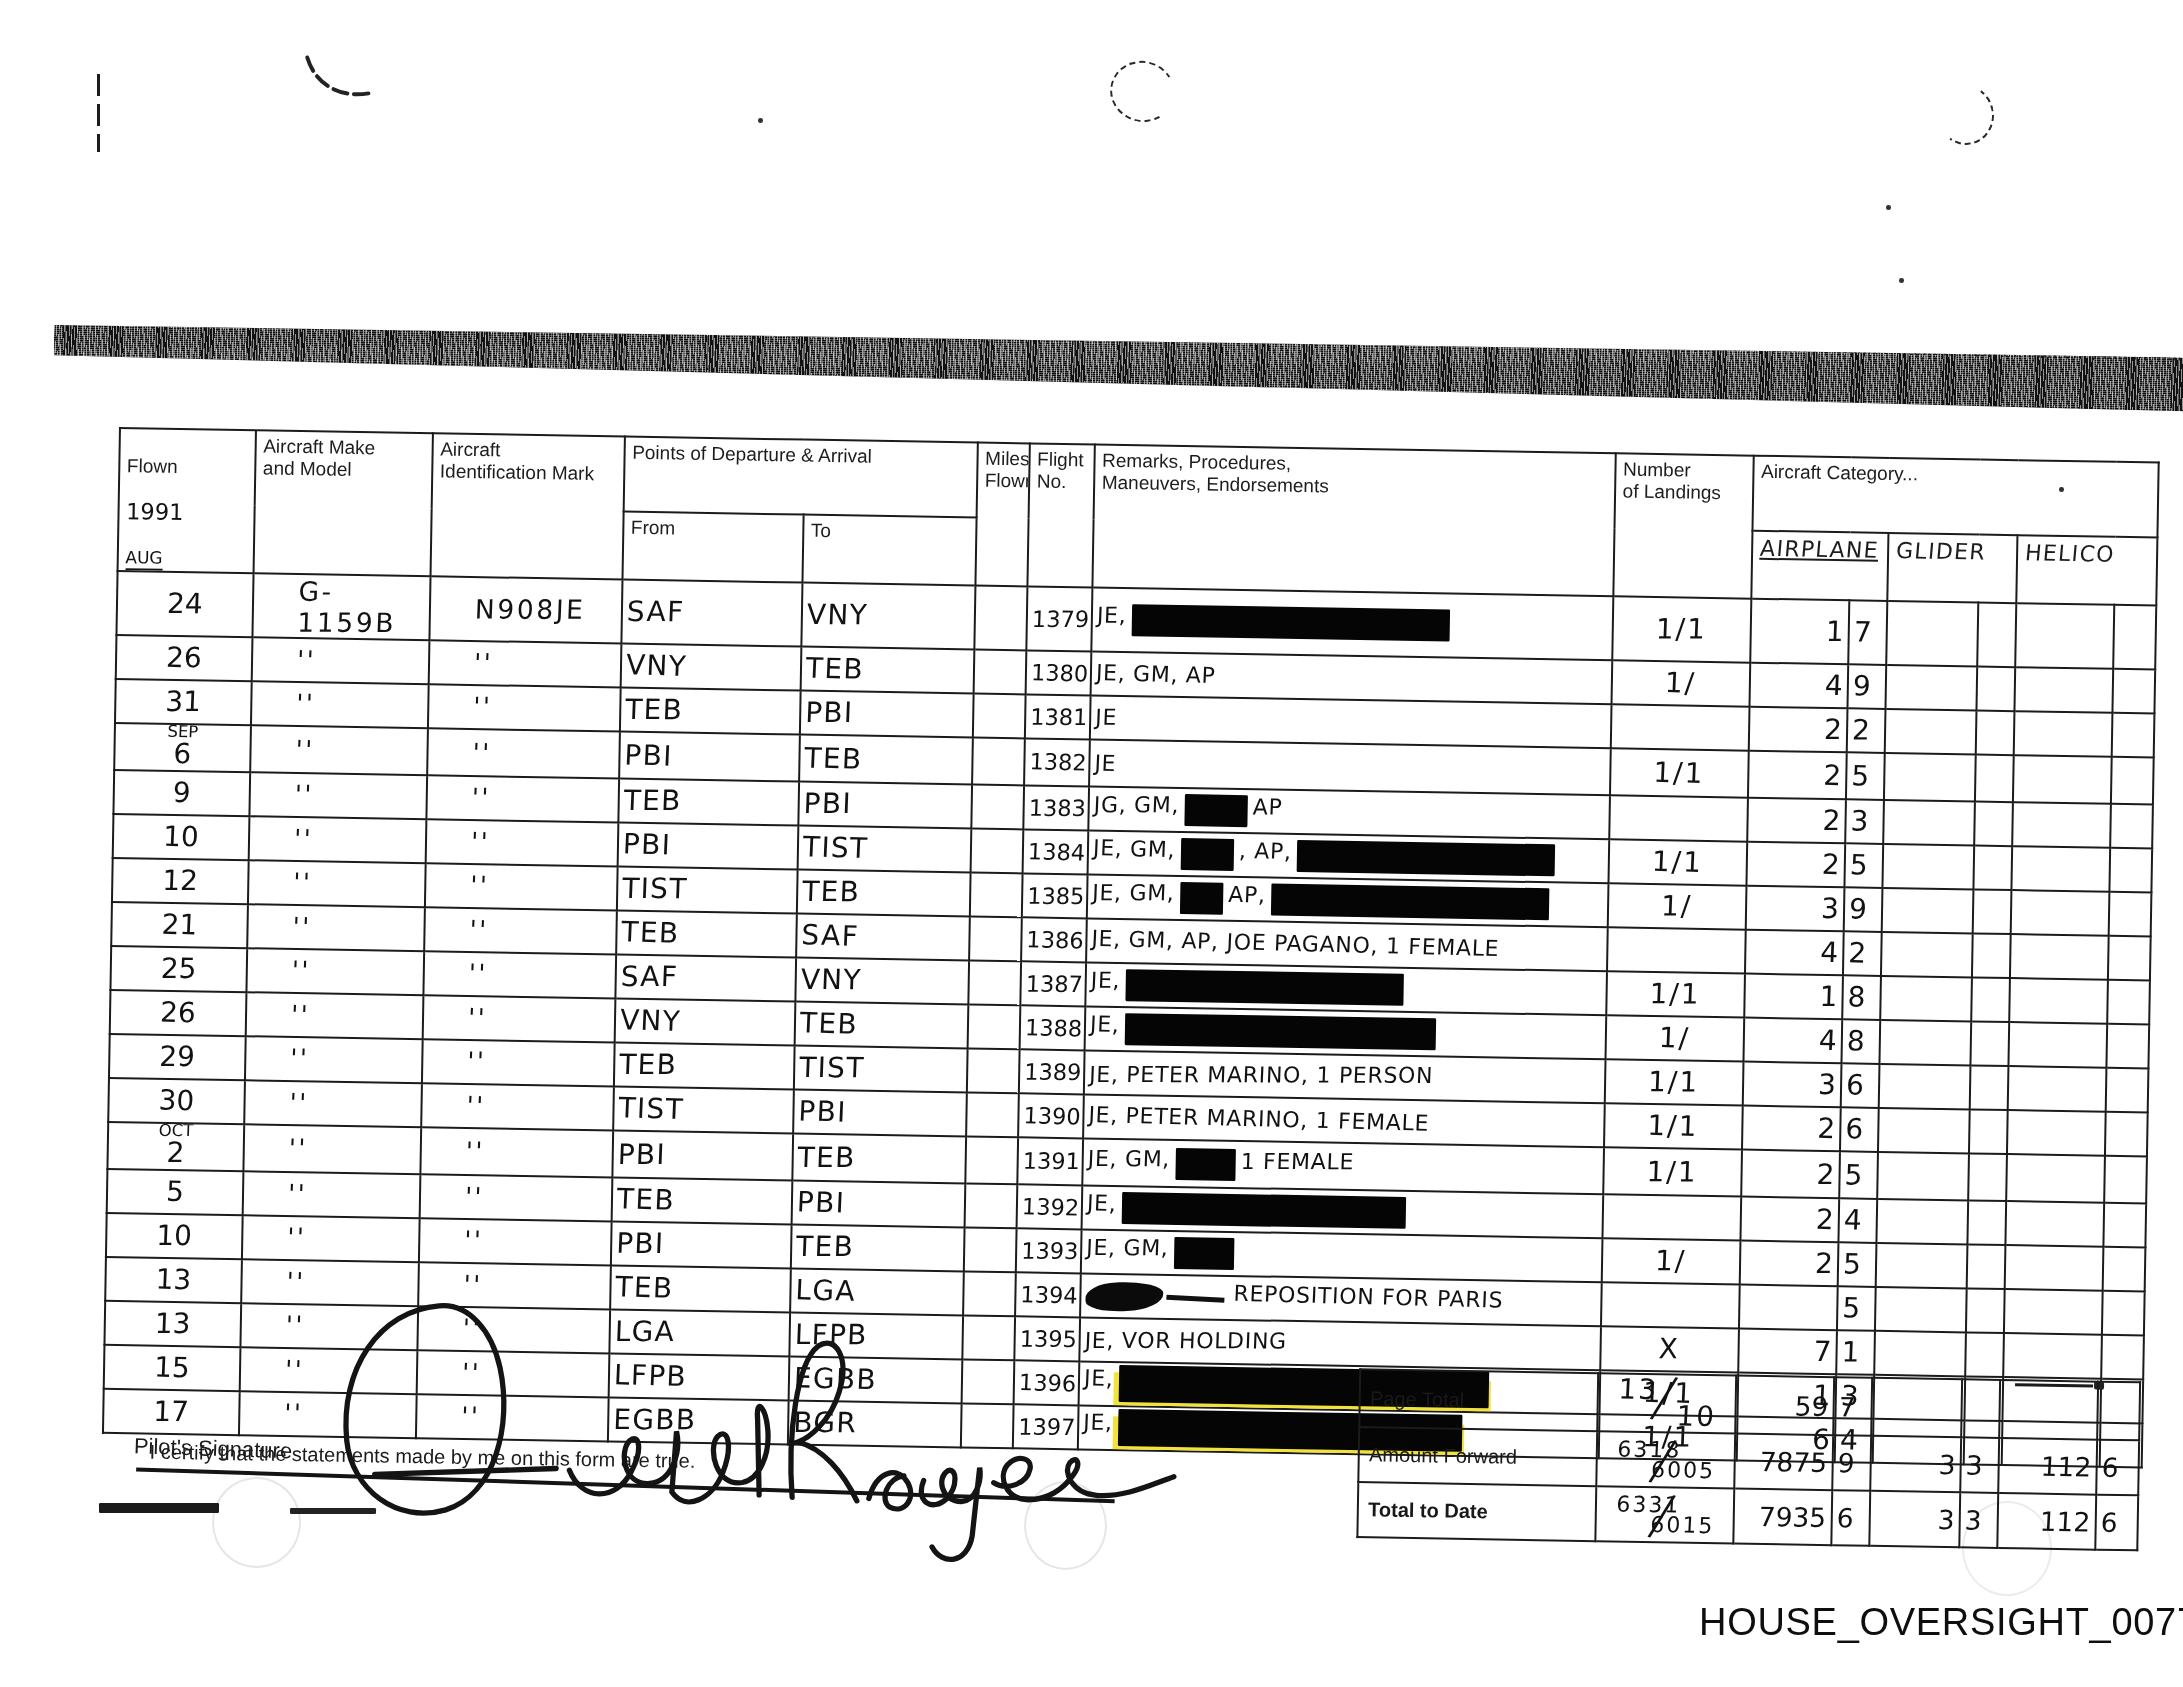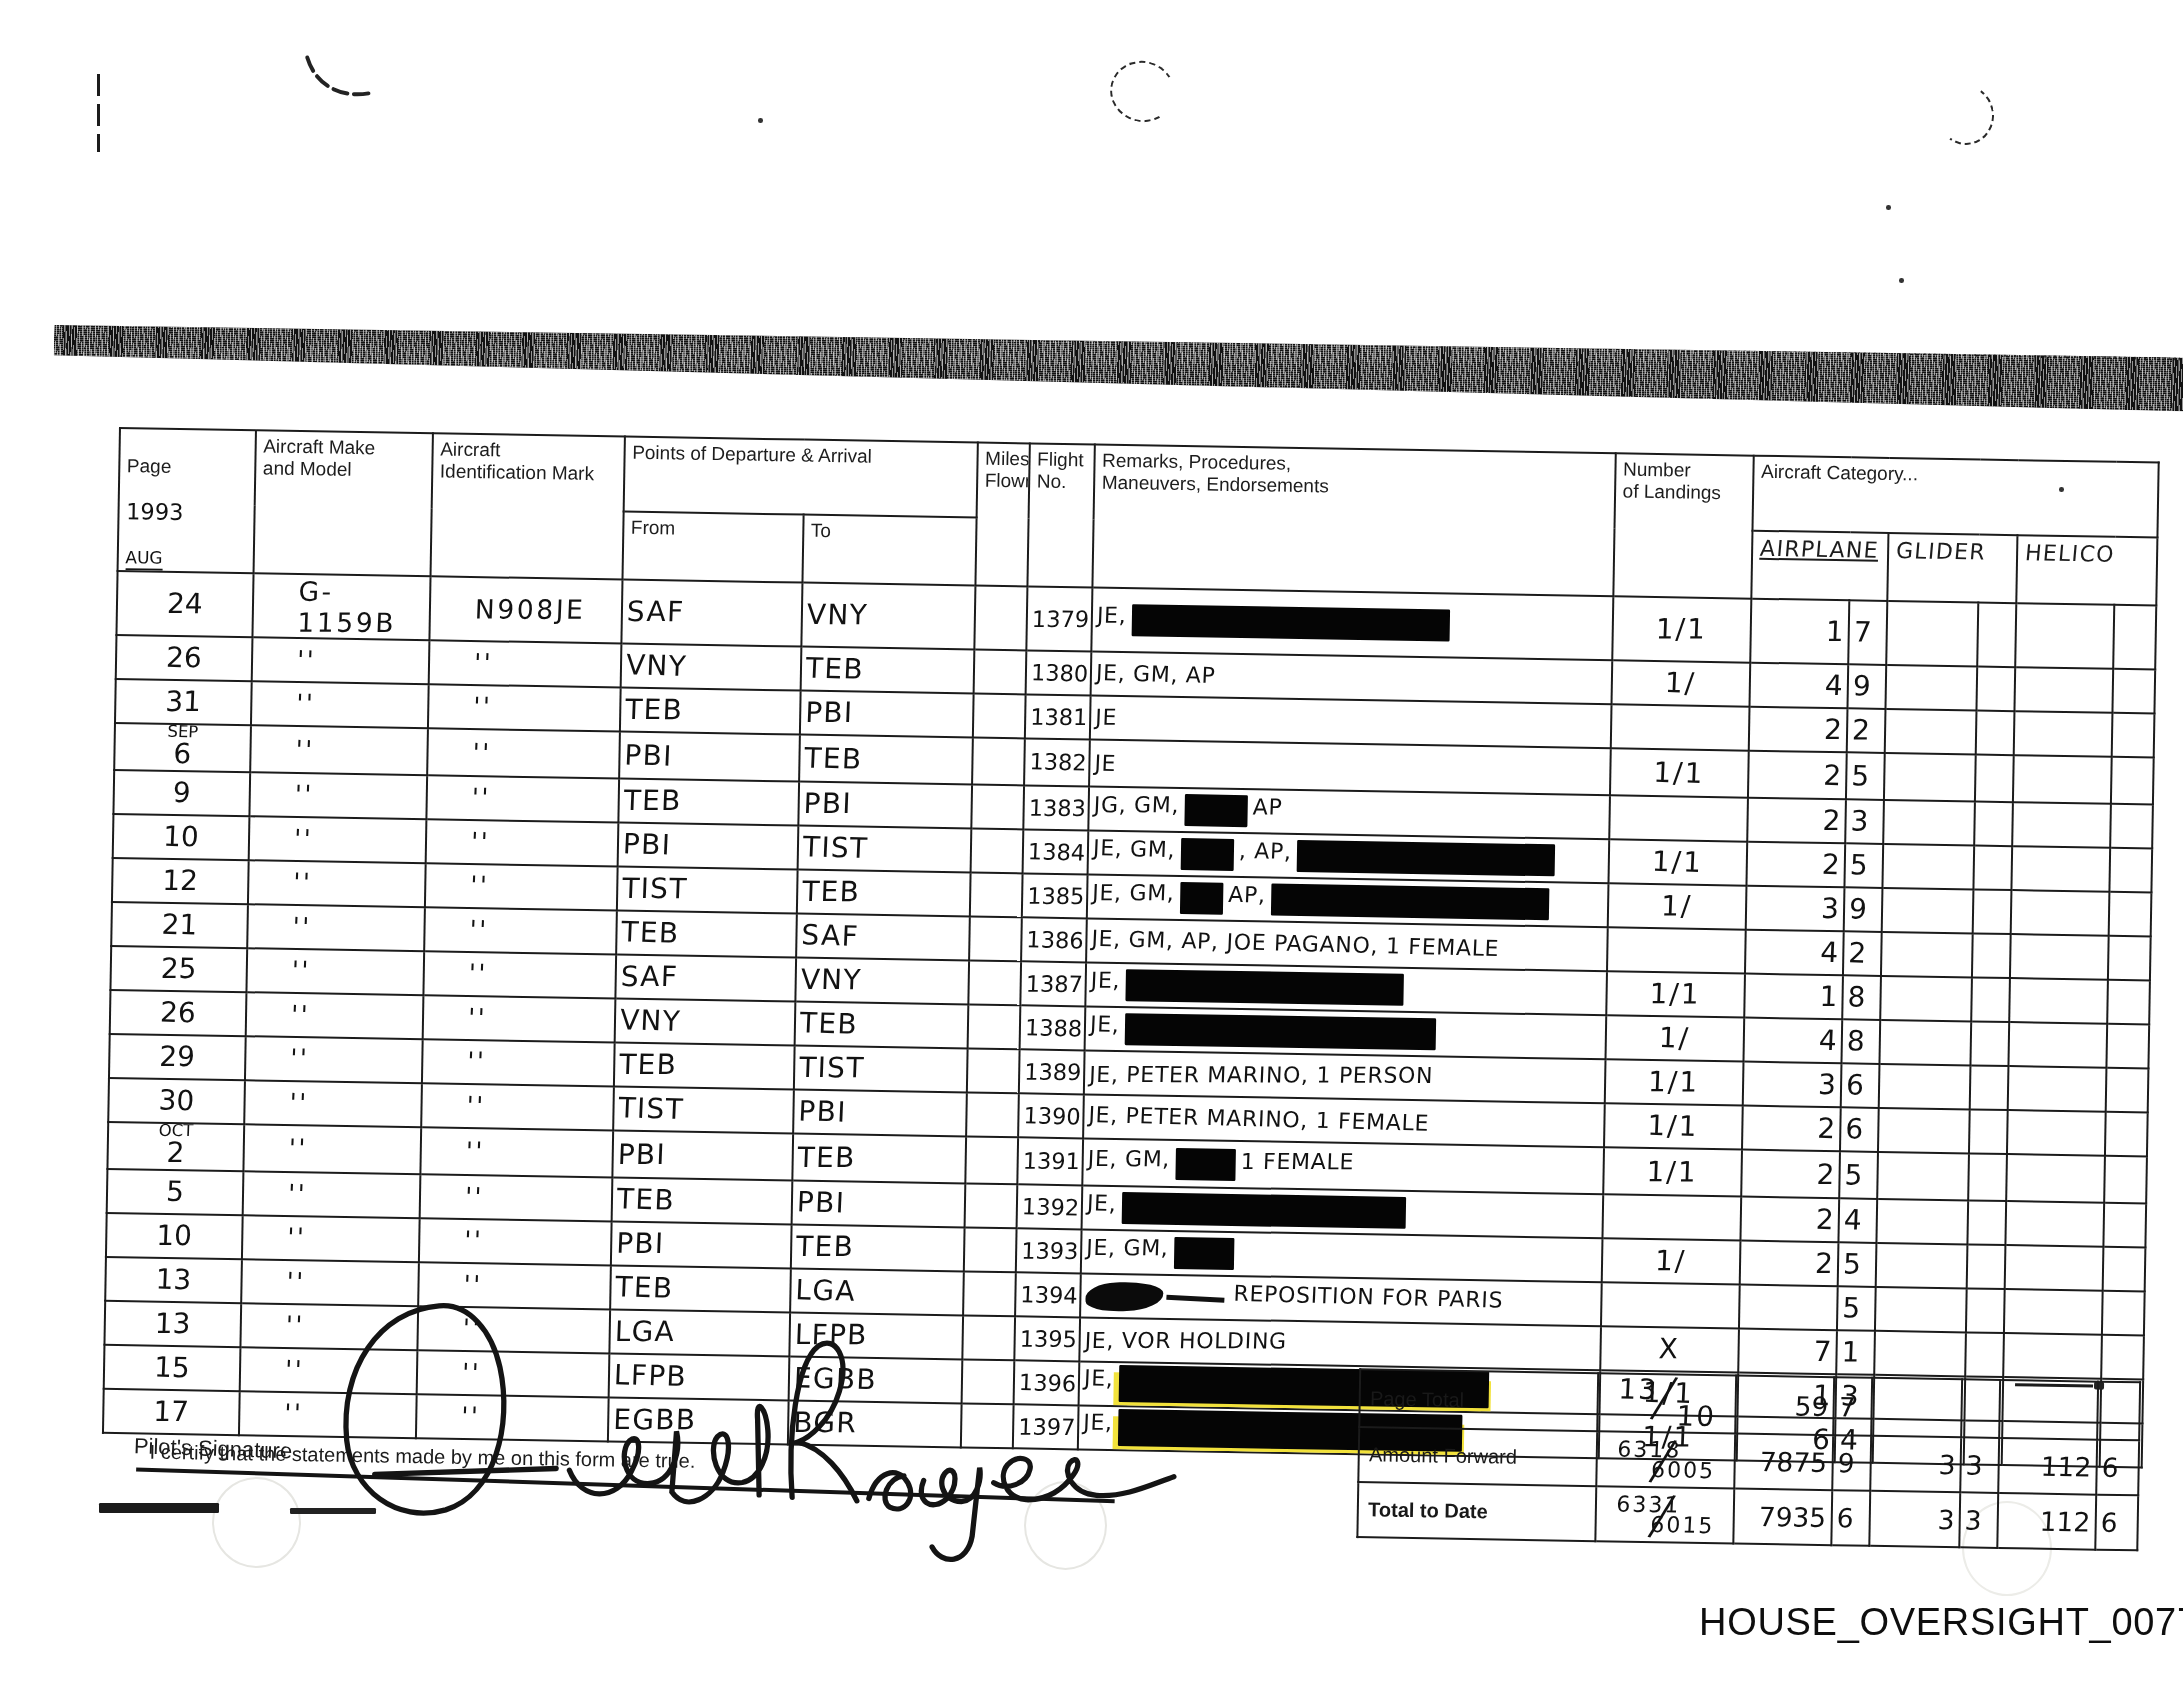--- a/index.html
+++ b/index.html
@@ -136,22 +136,22 @@
       <col style="width:98px">
         <col style="width:38px">
         <col style="width:91px">
       <col style="width:38px">
         <col style="width:98px">
         <col style="width:42px">
     </colgroup>
     <thead>
       <tr class="hdr1">
         <th rowspan="2">
-          <span>Page</span><br>
-          <span class="hw" style="font-size:22.5px">1993</span><br>
+          <span>Flown</span><br>
+          <span class="hw" style="font-size:22.5px">1991</span><br>
           <span class="hw" style="font-size:17px;border-bottom:2.6px solid #151515">AUG</span>
         </th>
         <th rowspan="2">Aircraft Make
 and Model</th>
         <th rowspan="2">Aircraft
 Identification Mark</th>
         <th colspan="2" class="bold">Points of Departure &amp; Arrival</th>
         <th rowspan="2">Miles
 Flown</th>
         <th rowspan="2">Flight

